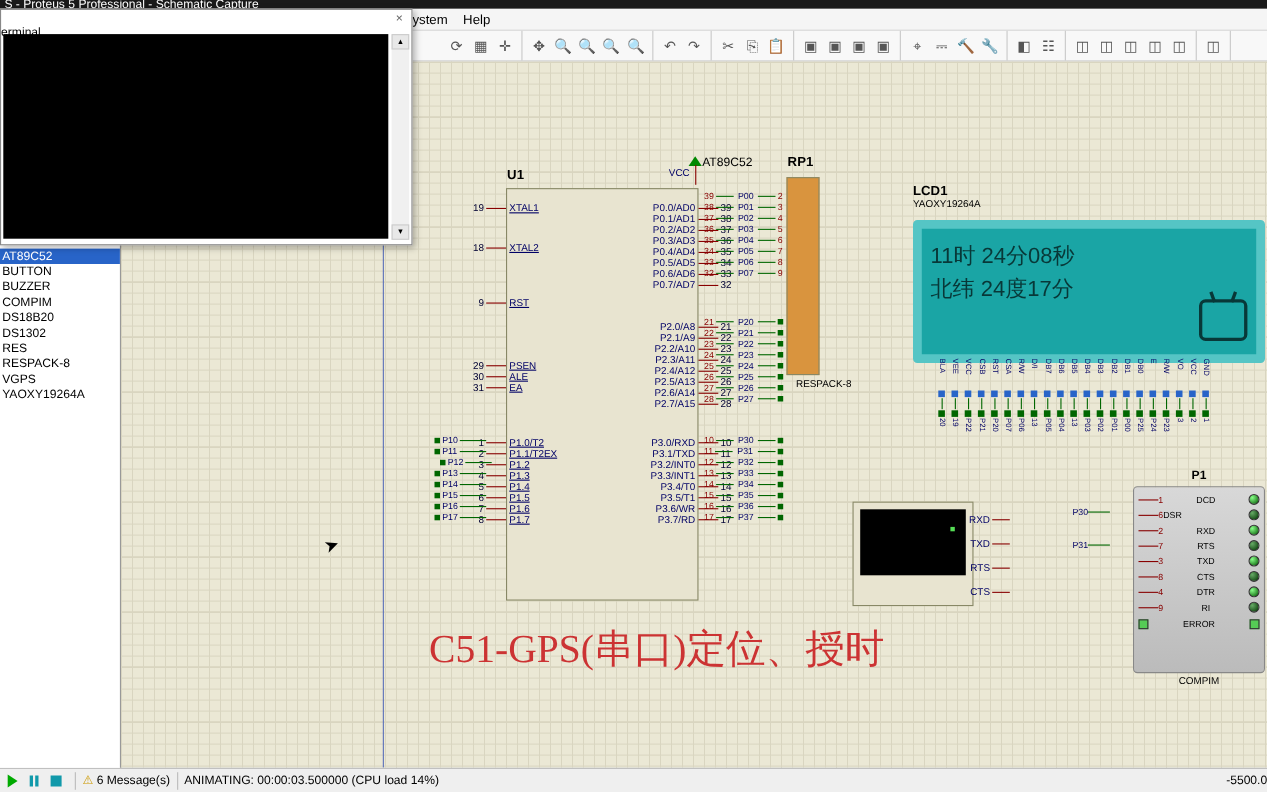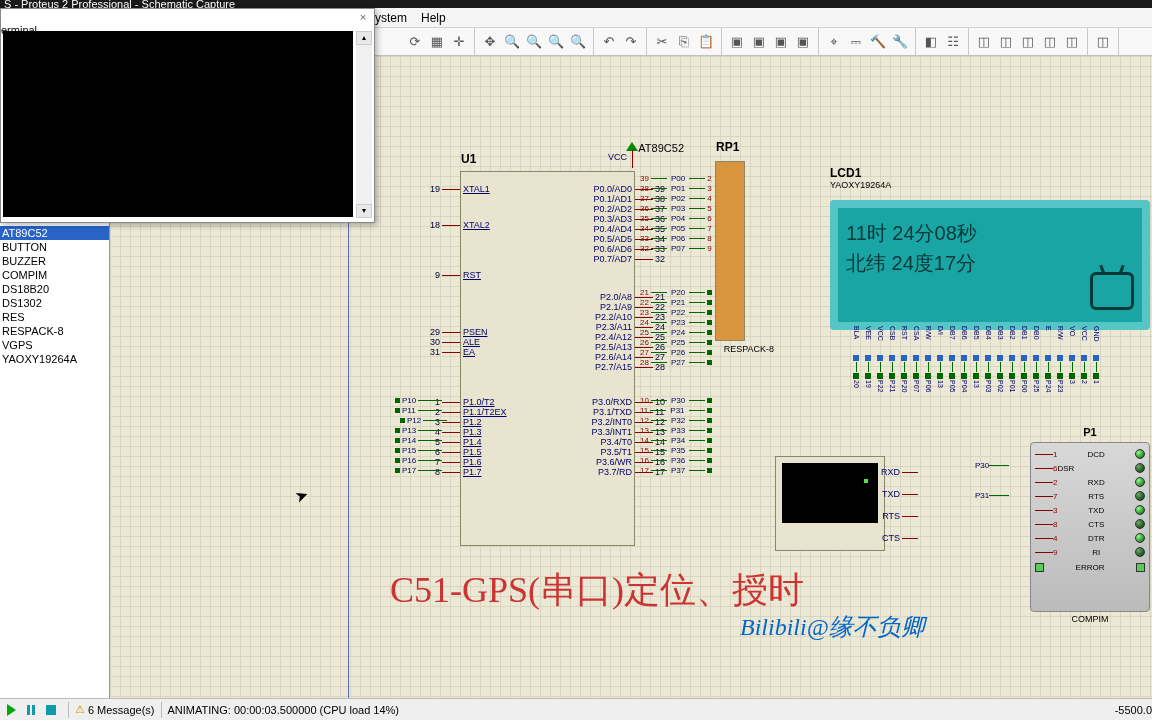--- a/index.html
+++ b/index.html
@@ -120,21 +120,21 @@
 .ext-pin .sq { width: 5px; height: 5px; background: #060; }
 
 .vcc-sym { position: absolute; left: 516px; top: 82px; width: 12px; height: 30px; }
 .vcc-sym .stem { position: absolute; left: 50%; top: 12px; width: 1px; height: 18px; background: #800; }
 .vcc-sym .tri  { position: absolute; left: 0; top: 4px; width: 0; height: 0; border-left: 6px solid transparent; border-right: 6px solid transparent; border-bottom: 9px solid #080; }
 .vcc-lbl { position: absolute; left: 498px; top: 96px; font-size: 9px; color: #006; }
 </style>
 </head>
 <body>
 
-<div class="titlebar">S - Proteus 2 Professional - Schematic Capture</div>
+<div class="titlebar">S - Proteus 5 Professional - Schematic Capture</div>
 
 <div class="terminal-window">
   <div class="terminal-title">erminal</div>
   <div class="terminal-close">×</div>
   <div class="terminal-body"></div>
   <div class="terminal-scroll">
     <div class="terminal-scroll-up">▴</div>
     <div class="terminal-scroll-down">▾</div>
   </div>
 </div>
@@ -948,21 +948,20 @@
           <div class="p1-err">
             <span class="sq"></span>
             <span>ERROR</span>
             <span class="sq"></span>
           </div>
         </div>
       <div class="p1-ref">COMPIM</div>
     </div>
 
     <div class="ovl-title">C51-GPS(串口)定位、授时</div>
-    <div class="ovl-sub">Bilibili@缘不负卿</div>
 
     <div class="cursor-arrow">➤</div>
   </div>
 </div>
 
 <div class="statusbar">
   <div class="sim-ctrl">
     <div class="sim-btn">
         <div class="play"></div>
       </div>

